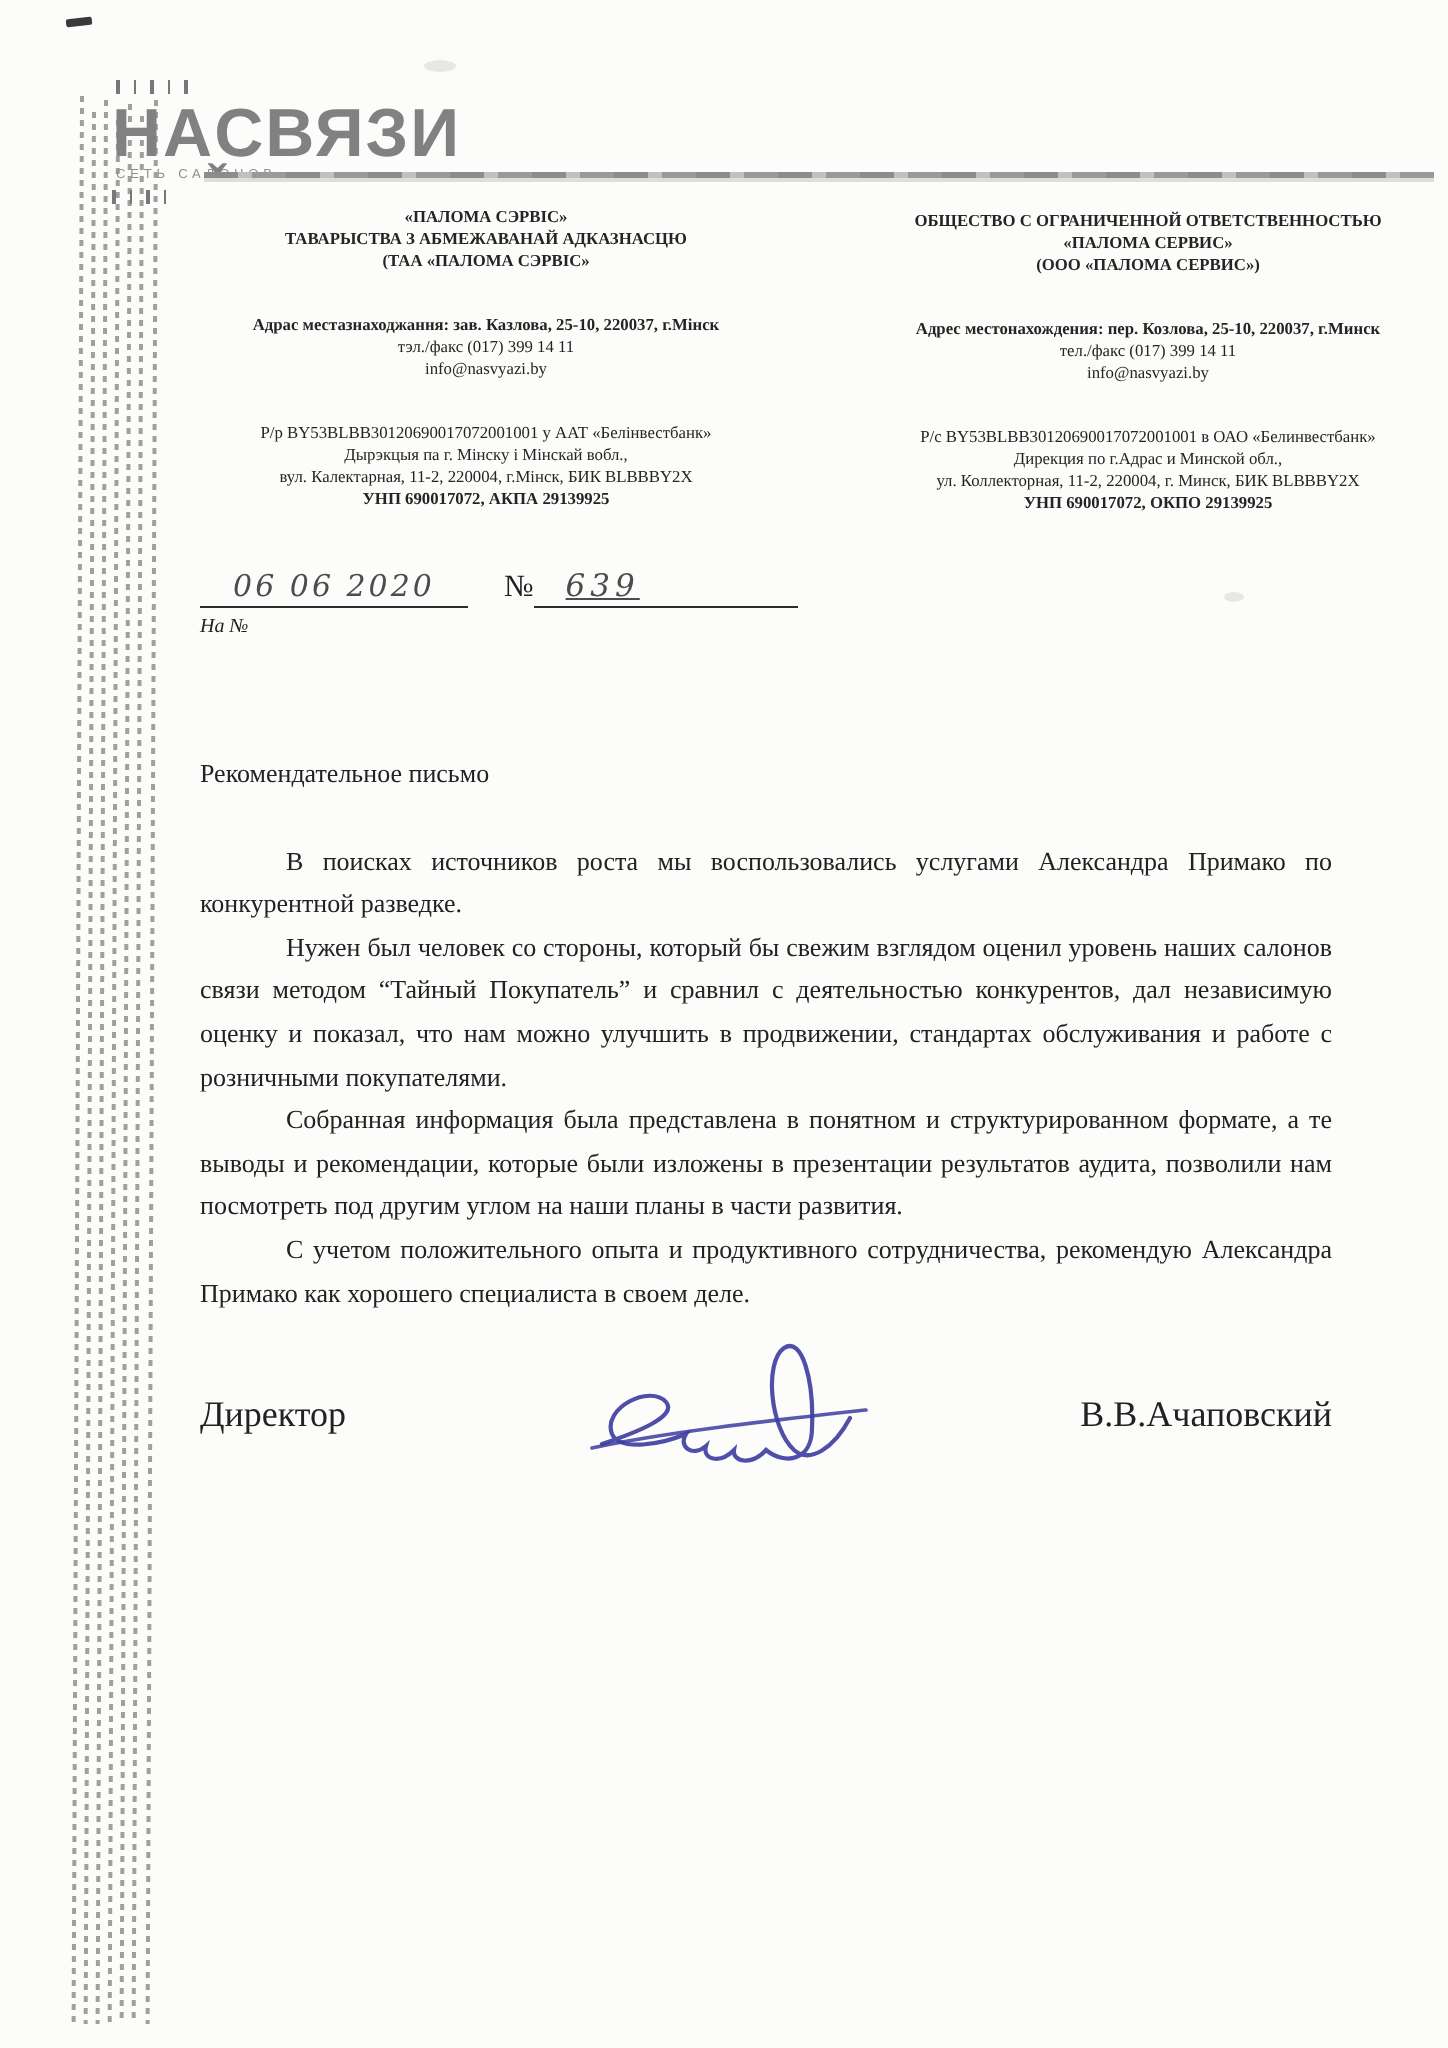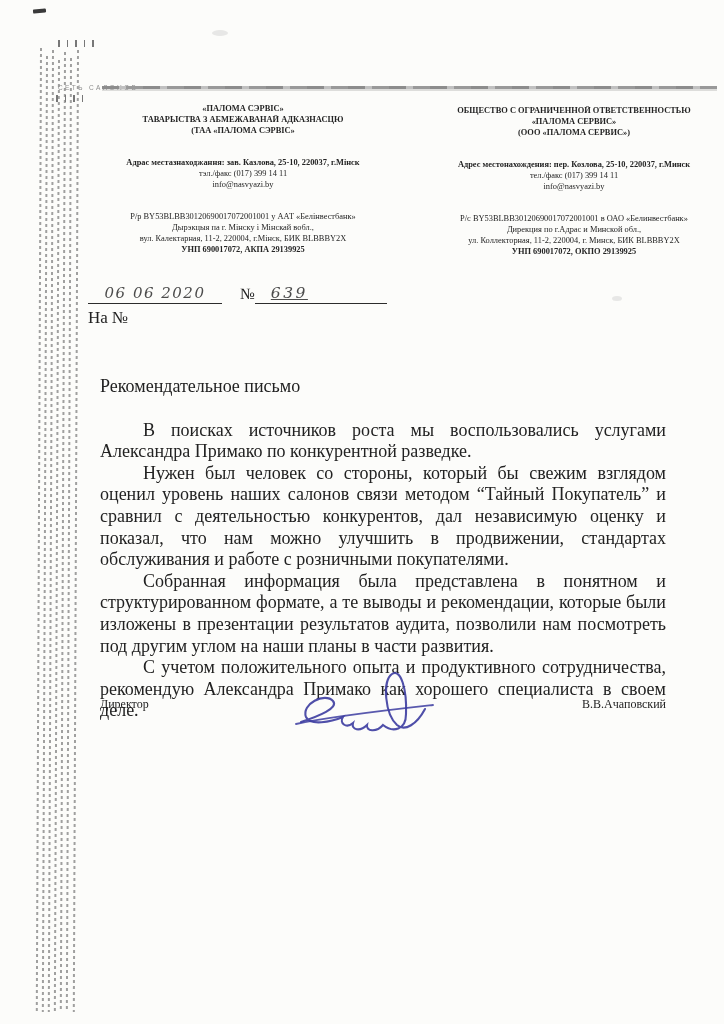--- a/index.html
+++ b/index.html
@@ -22,36 +22,36 @@
   .rule{position:absolute;left:102px;right:7px;top:86px;height:3px;
     background:repeating-linear-gradient(90deg,#8c8c8c 0 17px,#c0c0c0 17px 24px,#999 24px 41px);
     box-shadow:0 2px 0 rgba(150,150,150,.3);}
   
   .hdr{position:absolute;top:103px;text-align:center;font-size:8.4px;line-height:11px;color:#242424;}
   .hdr.left{left:88px;width:310px;}
   .hdr.right{left:424px;width:300px;top:105px;}
   .hdr .b{font-weight:bold;}
   .hdr .gap{margin-top:21px;}
   
-  .ref{position:absolute;left:88px;top:284px;}
+  .ref{position:absolute;left:100px;top:284px;}
   .ref-row{display:flex;align-items:flex-end;}
   .hand{font-family:"DejaVu Serif",serif;font-style:italic;color:#4c4c4c;}
   .date-line{width:134px;border-bottom:1.5px solid #2c2c2c;padding-bottom:1px;text-align:center;
     font-size:15px;letter-spacing:1.5px;}
   .num-label{margin-left:18px;font-size:15.5px;padding-bottom:1px;}
   .num-line{width:116px;border-bottom:1.5px solid #2c2c2c;padding:0 0 1px 16px;
     font-size:15.5px;letter-spacing:2.5px;text-decoration:underline;}
-  .reply{margin-top:4px;font-size:17px;}
+  .reply{margin-top:4px;font-size:10px;font-style:italic;}
   
-  .letter{position:absolute;left:100px;width:566px;top:376px;font-size:18px;line-height:21.6px;}
+  .letter{position:absolute;left:100px;width:566px;top:376px;font-size:13px;line-height:21.6px;}
   .letter .title{margin:0 0 22px 0;}
   .letter p.para{margin:0;text-indent:43px;text-align:justify;}
   
   .signrow{position:absolute;left:100px;width:566px;top:697px;display:flex;
-    justify-content:space-between;font-size:12px;}
+    justify-content:space-between;font-size:18px;}
   .sig-svg{position:absolute;left:293px;top:664px;}
   .smudge{position:absolute;background:rgba(140,140,140,.18);border-radius:50%;}
 </style>
 </head>
 <body>
 
 <div class="page">
 
   <div class="scanline" style="left:40px;"></div>
   <div class="scanline" style="left:46px;top:56px;"></div>
@@ -70,20 +70,23 @@
     </div>
   <div class="tickrow" style="left:56px;top:95px;">
       <i></i>
       <i></i>
       <i></i>
       <i></i>
     </div>
   <div class="smudge" style="left:212px;top:30px;width:16px;height:6px;"></div>
   <div class="smudge" style="left:612px;top:296px;width:10px;height:5px;"></div>
 
+  <div class="logo-brand">
+    <span>НА</span><span class="caron">ˇ</span><span>СВЯЗИ</span>
+  </div>
   <div class="logo-tagline">СЕТЬ САЛОНОВ</div>
   <div class="rule"></div>
 
   <div class="hdr left">
     <div class="b">«ПАЛОМА СЭРВІС»</div>
     <div class="b">ТАВАРЫСТВА З АБМЕЖАВАНАЙ АДКАЗНАСЦЮ</div>
     <div class="b">(ТАА «ПАЛОМА СЭРВІС»</div>
     <div class="gap b">Адрас местазнаходжання: зав. Казлова, 25-10, 220037, г.Мінск</div>
     <div>тэл./факс (017) 399 14 11</div>
     <div>info@nasvyazi.by</div>

